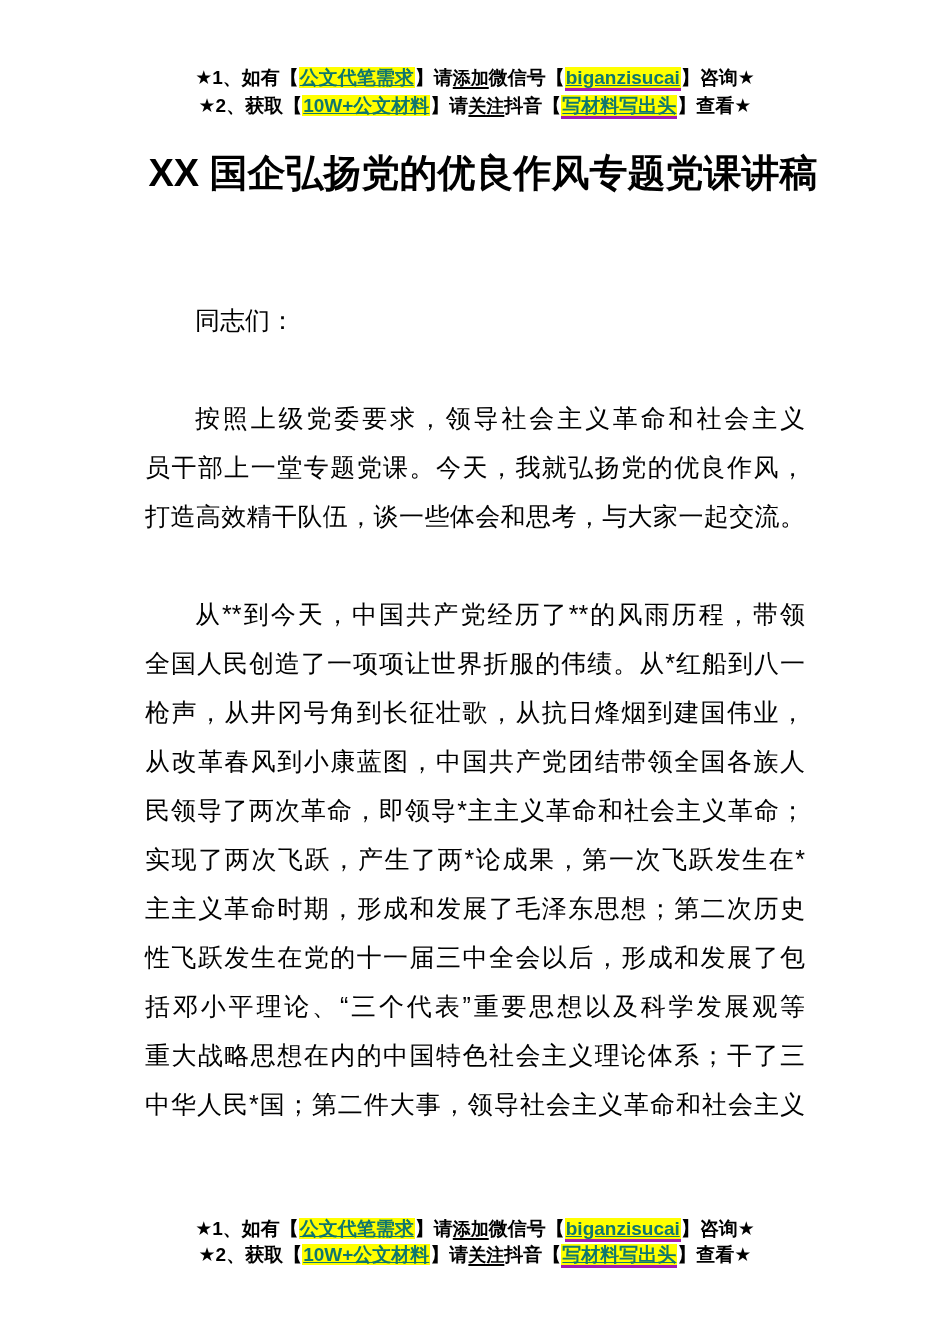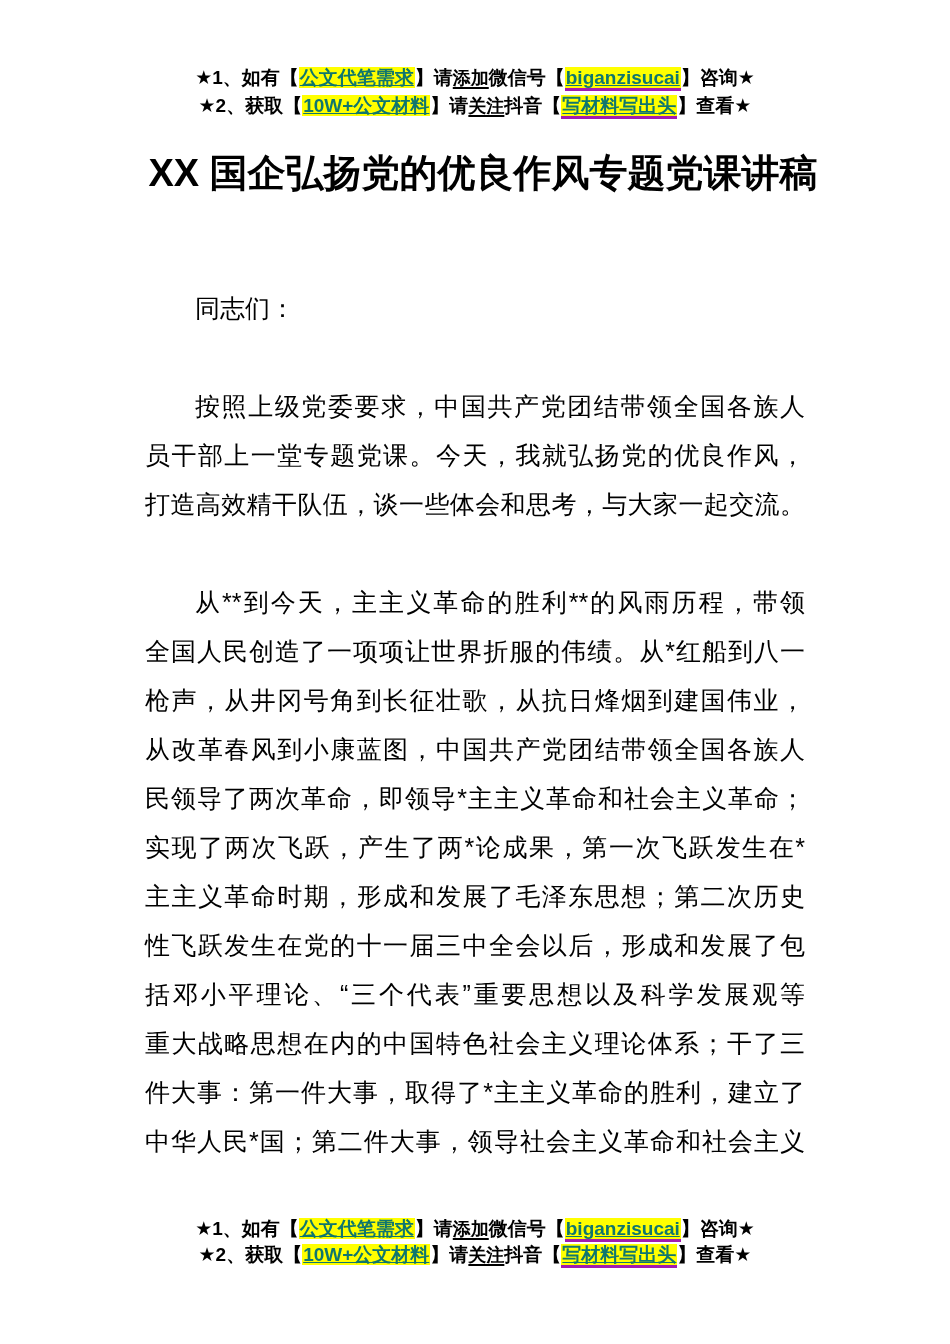--- a/index.html
+++ b/index.html
@@ -59,21 +59,21 @@
     font-size: 38px;
     line-height: 50px;
     font-weight: bold;
     letter-spacing: 0px;
     color: #000000;
   }
 
   
   .content {
     position: absolute;
-    top: 284px;
+    top: 296px;
     left: 145px;
     width: 660px;
     font-size: 25px;
     line-height: 49px;
     color: #000000;
   }
   .paragraph { margin: 0 0 49px 0; }
   .line {
     text-align: justify;
     text-align-last: justify;
@@ -89,36 +89,35 @@
   <div class="promo-line"><span class="seg">★2、获取【</span><span class="seg hl">10W+公文材料</span><span class="seg">】请</span><span class="seg ul big">关注</span><span class="seg">抖音【</span><span class="seg hl ul-red">写材料写出头</span><span class="seg">】查看★</span></div>
 </div>
 
 <h1 class="title">XX 国企弘扬党的优良作风专题党课讲稿</h1>
 
 <div class="content">
     <div class="paragraph">
       <div class="line first nostretch">同志们：</div>
     </div>
     <div class="paragraph">
-      <div class="line first">按照上级党委要求，中国共产党团结带领全国各族人</div>
+      <div class="line first">按照上级党委要求，领导社会主义革命和社会主义</div>
       <div class="line">员干部上一堂专题党课。今天，我就弘扬党的优良作风，</div>
       <div class="line">打造高效精干队伍，谈一些体会和思考，与大家一起交流。</div>
     </div>
     <div class="paragraph">
-      <div class="line first">从**到今天，主主义革命的胜利**的风雨历程，带领</div>
+      <div class="line first">从**到今天，中国共产党经历了**的风雨历程，带领</div>
       <div class="line">全国人民创造了一项项让世界折服的伟绩。从*红船到八一</div>
       <div class="line">枪声，从井冈号角到长征壮歌，从抗日烽烟到建国伟业，</div>
       <div class="line">从改革春风到小康蓝图，中国共产党团结带领全国各族人</div>
       <div class="line">民领导了两次革命，即领导*主主义革命和社会主义革命；</div>
       <div class="line">实现了两次飞跃，产生了两*论成果，第一次飞跃发生在*</div>
       <div class="line">主主义革命时期，形成和发展了毛泽东思想；第二次历史</div>
       <div class="line">性飞跃发生在党的十一届三中全会以后，形成和发展了包</div>
       <div class="line">括邓小平理论、“三个代表”重要思想以及科学发展观等</div>
       <div class="line">重大战略思想在内的中国特色社会主义理论体系；干了三</div>
-      <div class="line">件大事：第一件大事，取得了*主主义革命的胜利，建立了</div>
       <div class="line">中华人民*国；第二件大事，领导社会主义革命和社会主义</div>
     </div>
   </div>
 
 <div class="promo footer">
   <div class="promo-line"><span class="seg">★1、如有【</span><span class="seg hl">公文代笔需求</span><span class="seg">】请</span><span class="seg ul big">添加</span><span class="seg">微信号【</span><span class="seg hl ul-red">biganzisucai</span><span class="seg">】咨询★</span></div>
   <div class="promo-line"><span class="seg">★2、获取【</span><span class="seg hl">10W+公文材料</span><span class="seg">】请</span><span class="seg ul big">关注</span><span class="seg">抖音【</span><span class="seg hl ul-red">写材料写出头</span><span class="seg">】查看★</span></div>
 </div>
 
 </body></html>

